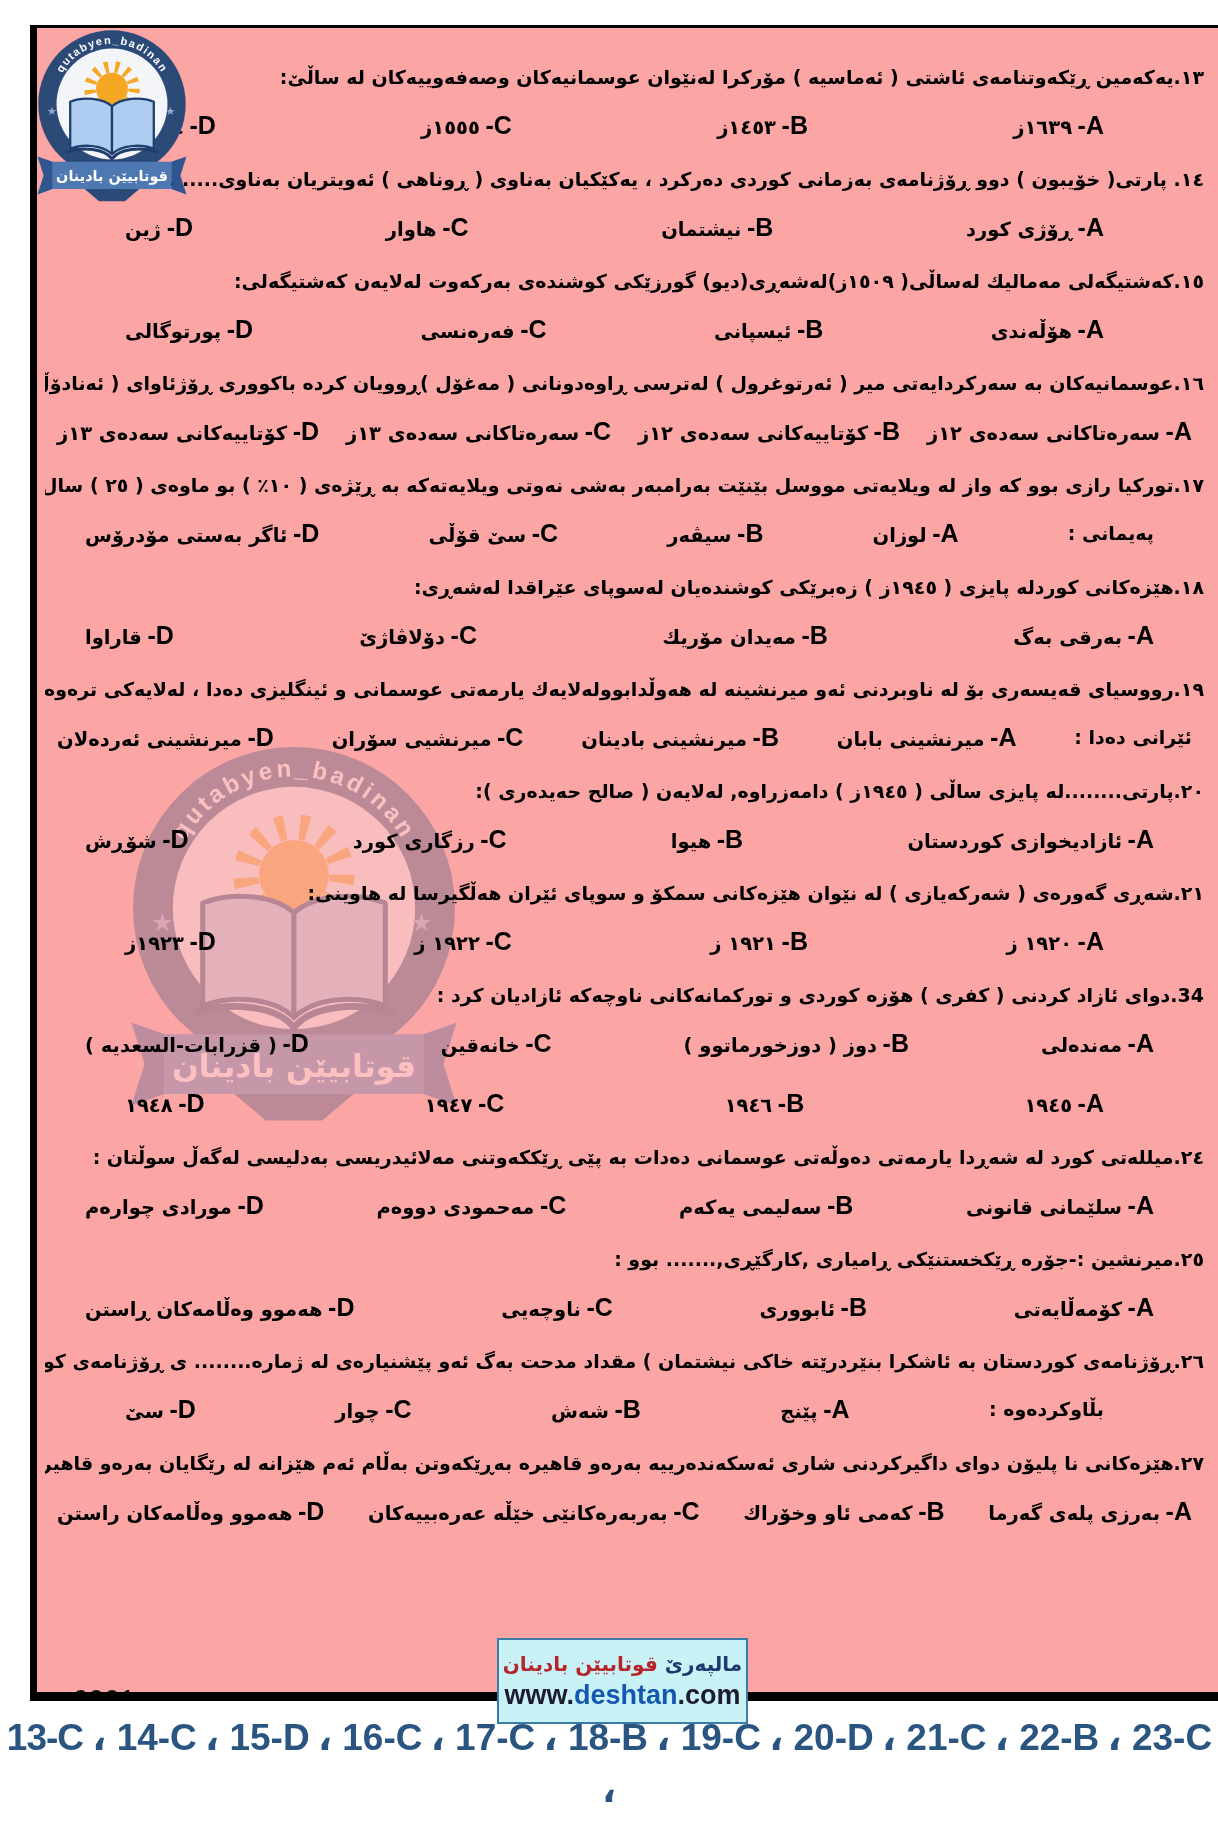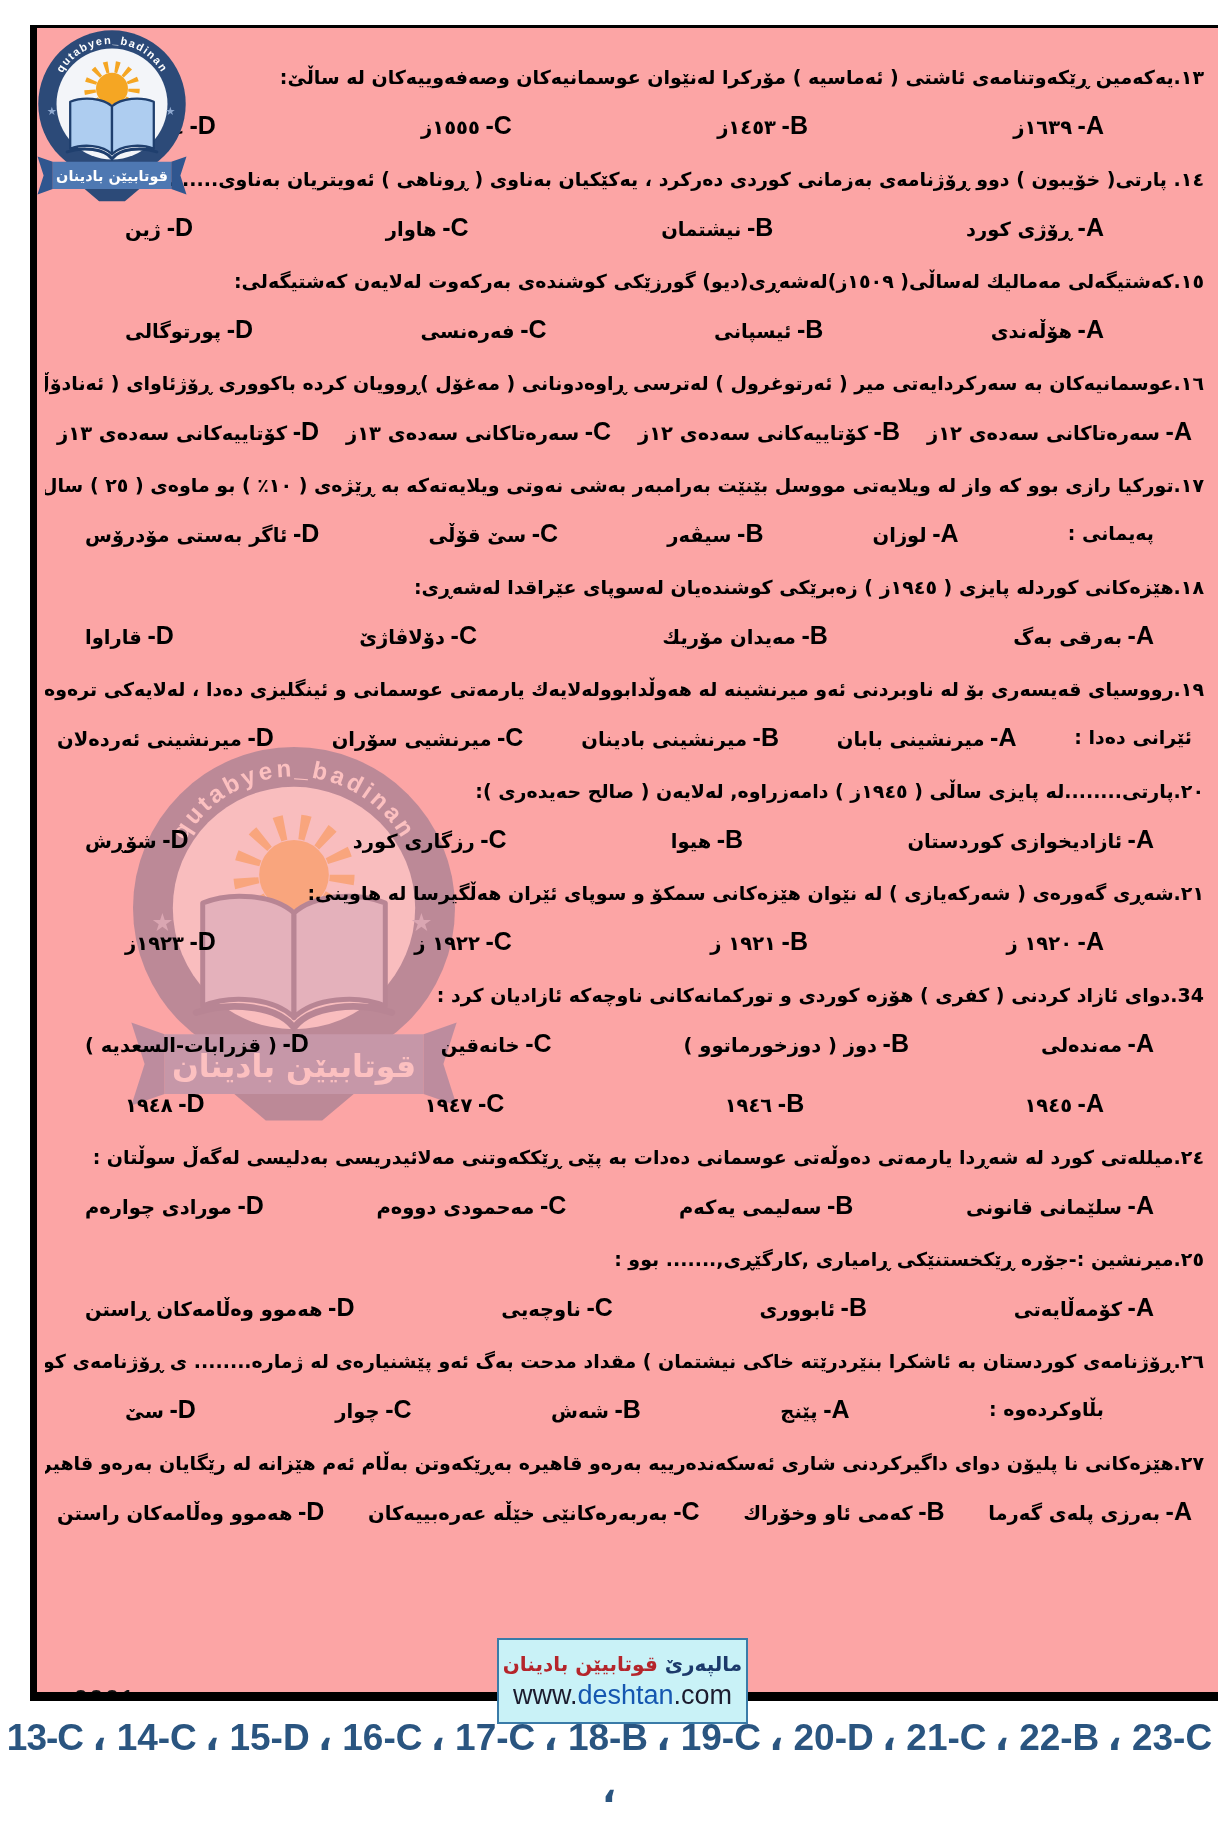--- a/index.html
+++ b/index.html
@@ -38,21 +38,21 @@
   }
   .site-box{
     position:absolute;left:497px;top:1618px;width:251px;height:86px;z-index:5;
     background:#c9f2f7;border:2px solid #3a7ba8;box-sizing:border-box;
     display:flex;flex-direction:column;justify-content:center;align-items:center;gap:4px;margin-top:20px;
   }
   .site-line1{font-size:20px;white-space:nowrap;}
   .site-prefix{color:#1c3a6b;}
   .site-brand{color:#b5252b;}
   .site-url{
-    font-family:"Liberation Sans","DejaVu Sans",sans-serif;font-weight:400;font-size:27px;
+    font-family:"Liberation Sans","DejaVu Sans",sans-serif;font-weight:700;font-size:27px;
     color:#1c1c2e;white-space:nowrap;cursor:pointer;
   }
   .url-mid{color:#1557b0;}
   .answers{
     position:absolute;left:0;right:0;top:1712px;z-index:2;text-align:center;direction:ltr;
     font-family:"Liberation Sans","DejaVu Sans",sans-serif;font-weight:700;
     font-size:37px;line-height:52px;letter-spacing:-1px;color:#2a5580;
   }
 </style>
 </head>

